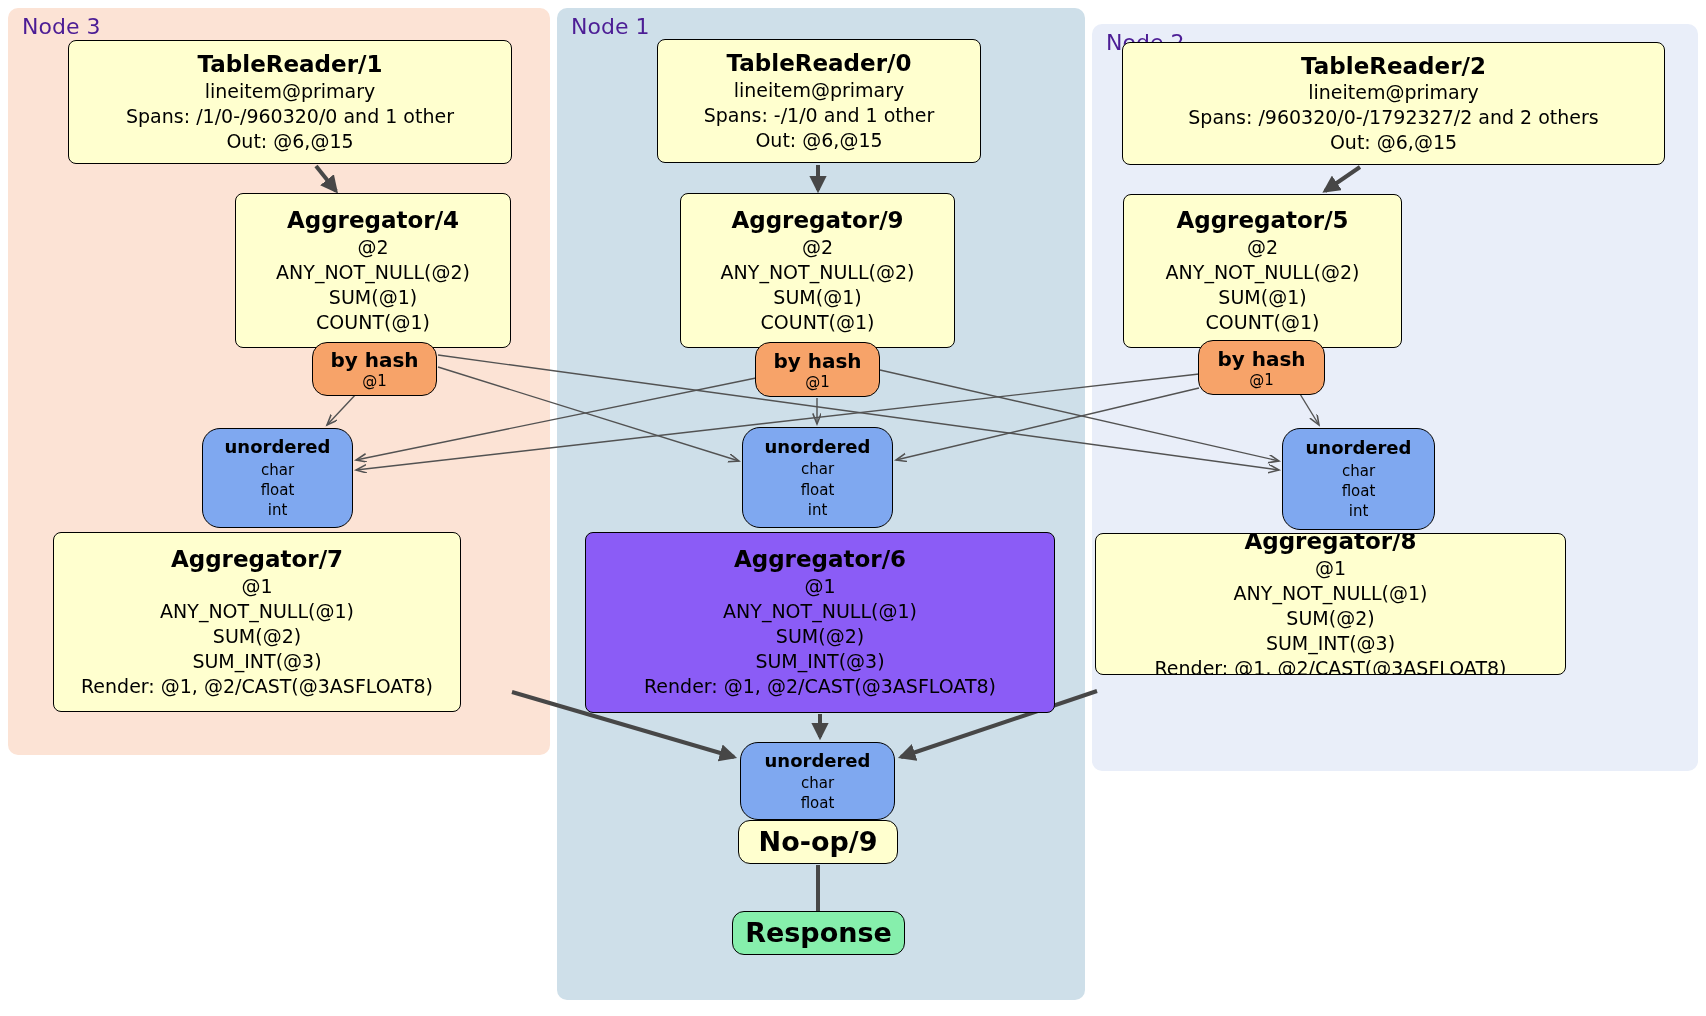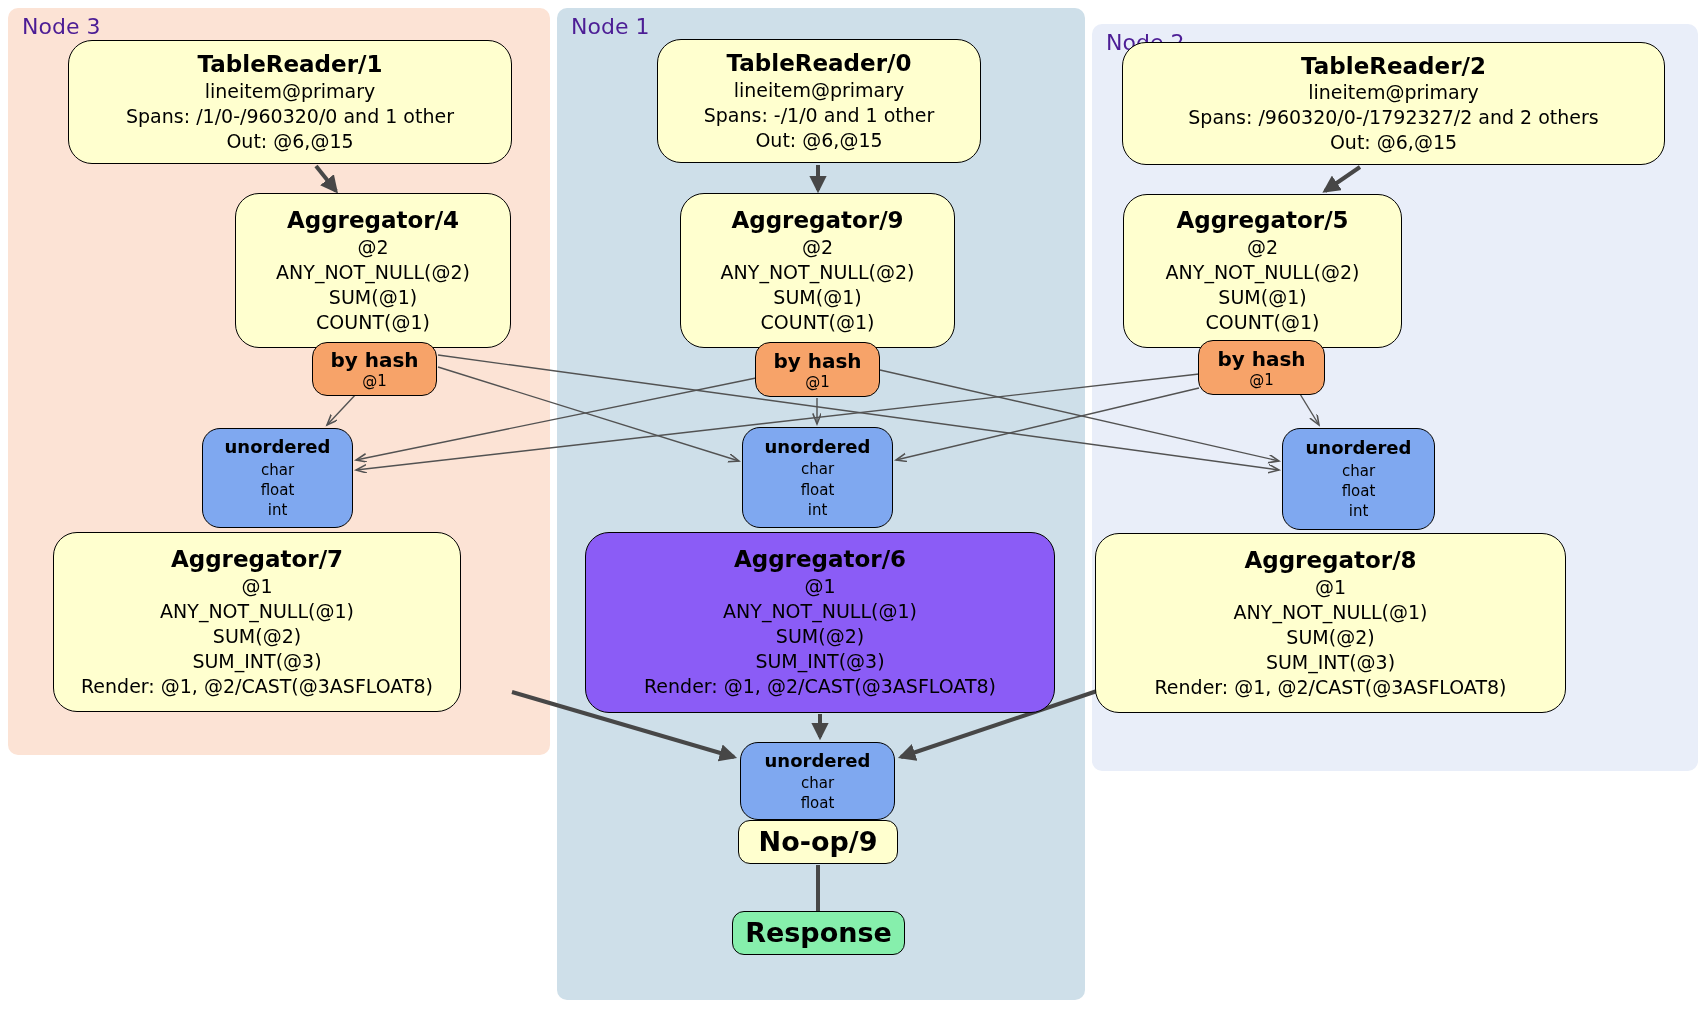--- a/index.html
+++ b/index.html
@@ -3,21 +3,21 @@
 <meta charset="utf-8">
 <style>
   html,body{margin:0;padding:0;background:#ffffff;}
   body{width:1706px;height:1016px;font-family:"DejaVu Sans","Liberation Sans",sans-serif;color:#000;}
   #canvas{position:relative;width:1706px;height:1016px;overflow:hidden;background:#ffffff;}
   .panel{position:absolute;border-radius:10px;z-index:1;}
   .panel-label{position:absolute;top:6px;left:14px;font-size:22px;color:#4c1d95;white-space:nowrap;}
   #edge-layer{position:absolute;left:0;top:0;z-index:5;}
   .box{position:absolute;box-sizing:border-box;border:1.6px solid #000;display:flex;flex-direction:column;
        justify-content:center;align-items:center;text-align:center;z-index:10;overflow:hidden;}
-  .kind-reader,.kind-agg{border-radius:24px;}
+  .kind-reader,.kind-agg{border-radius:8px;}
   .kind-reader .box-title,.kind-agg .box-title{font-size:23px;font-weight:bold;line-height:1.25;white-space:nowrap;}
   .kind-reader .box-line,.kind-agg .box-line{font-size:19px;line-height:1.32;white-space:nowrap;}
   .kind-router{border-radius:15px;}
   .kind-router .box-title{font-size:20px;font-weight:bold;line-height:1.2;white-space:nowrap;}
   .kind-router .box-line{font-size:15px;line-height:1.2;white-space:nowrap;}
   .kind-merge{border-radius:18px;}
   .kind-merge .box-title{font-size:18px;font-weight:bold;line-height:1.35;white-space:nowrap;}
   .kind-merge .box-line{font-size:15px;line-height:1.35;white-space:nowrap;}
   .kind-noop,.kind-response{border-radius:12px;}
   .kind-noop .box-title,.kind-response .box-title{font-size:27px;font-weight:bold;line-height:1.1;white-space:nowrap;}
@@ -142,21 +142,21 @@
     <div class="box kind-router" style="left: 1198px; top: 340px; width: 127px; height: 55px; background: rgb(247, 163, 105); border-color: rgb(0, 0, 0);">
       <div class="box-title">by hash</div>
       <div class="box-line">@1</div>
     </div>
     <div class="box kind-merge" style="left: 1282px; top: 428px; width: 153px; height: 102px; background: rgb(127, 168, 240); border-color: rgb(0, 0, 0);">
       <div class="box-title">unordered</div>
       <div class="box-line">char</div>
       <div class="box-line">float</div>
       <div class="box-line">int</div>
     </div>
-    <div class="box kind-agg" style="left: 1095px; top: 533px; width: 471px; height: 180px; background: rgb(255, 255, 207); border-color: rgb(0, 0, 0);">
+    <div class="box kind-agg" style="left: 1095px; top: 533px; width: 471px; height: 142px; background: rgb(255, 255, 207); border-color: rgb(0, 0, 0);">
       <div class="box-title">Aggregator/8</div>
       <div class="box-line">@1</div>
       <div class="box-line">ANY_NOT_NULL(@1)</div>
       <div class="box-line">SUM(@2)</div>
       <div class="box-line">SUM_INT(@3)</div>
       <div class="box-line">Render: @1, @2/CAST(@3ASFLOAT8)</div>
     </div>
     <div class="box kind-merge" style="left: 740px; top: 742px; width: 155px; height: 78px; background: rgb(127, 168, 240); border-color: rgb(0, 0, 0);">
       <div class="box-title">unordered</div>
       <div class="box-line">char</div>

